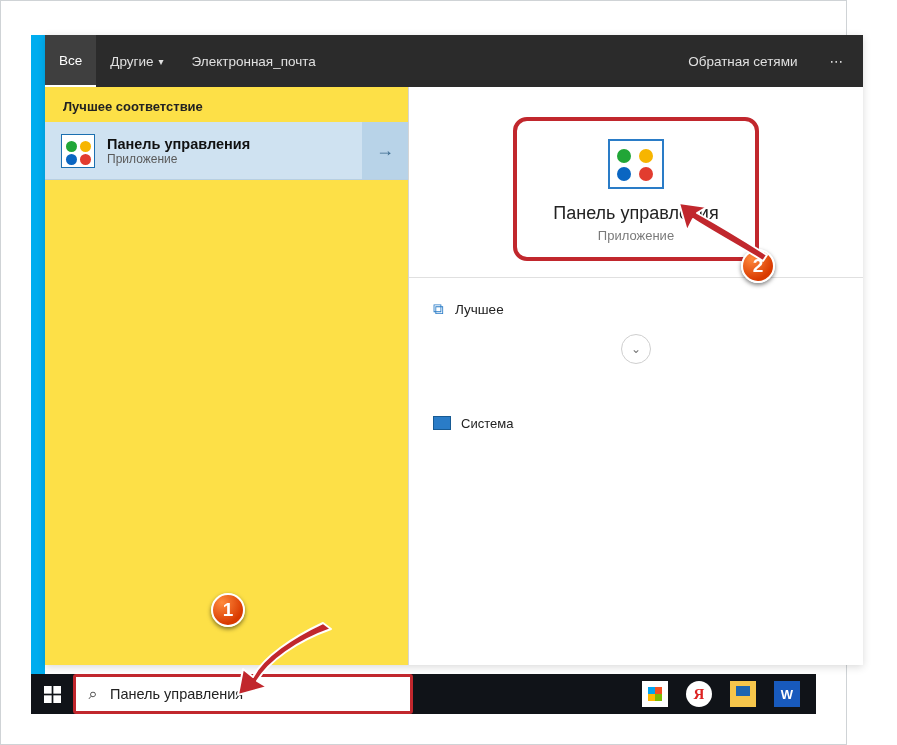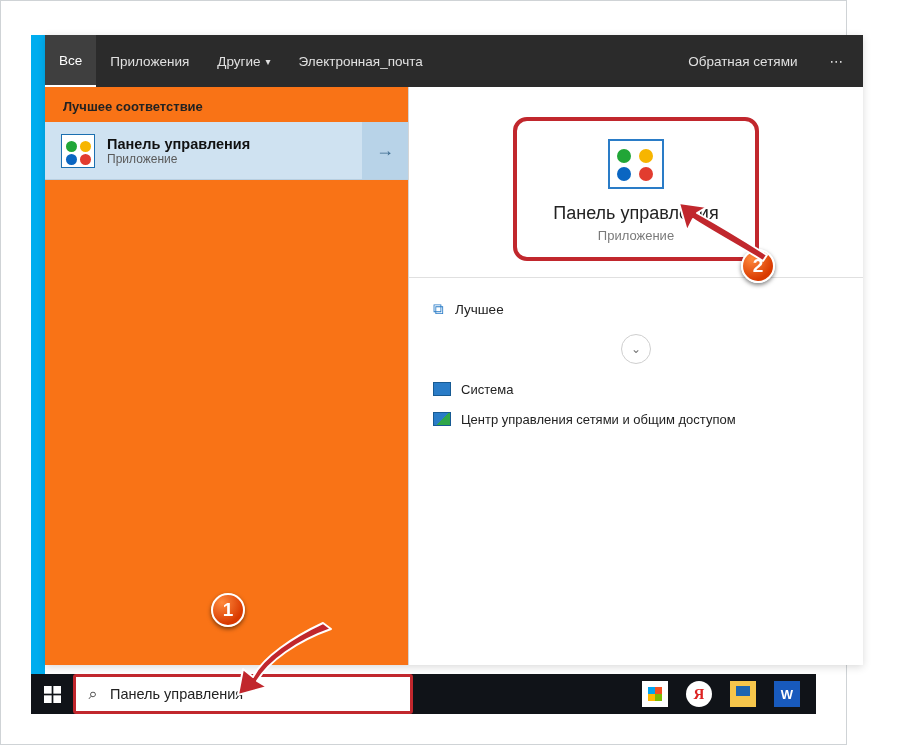--- a/index.html
+++ b/index.html
@@ -26,21 +26,21 @@
     color: #e0e0e0; font-size: 13.5px;
   }
   .tab { display:flex; align-items:center; padding: 0 14px; cursor:pointer; white-space:nowrap; }
   .tab.active { background:#3f3f3f; color:#fff; border-bottom:2px solid #fff; }
   .tabs .spacer { flex:1; }
   .tab .caret { margin-left:5px; font-size:10px; }
   .dots { padding:0 18px; display:flex; align-items:center; letter-spacing:2px; }
 
   
   .body { flex:1; display:flex; }
-  .left-col { width: 364px; background:#f97316; border-right:1px solid #d5d5d5; }
+  .left-col { width: 364px; background:#fde047; border-right:1px solid #d5d5d5; }
   .right-col { flex:1; background:#fff; position:relative; }
 
   .section-hdr { font-size:13px; font-weight:600; color:#222; padding:12px 18px 8px; }
 
   .result-row {
     display:flex; align-items:center; height:58px; background:#cfe2f1;
     border-bottom:1px solid #b8cfe1;
   }
   .result-row .ico {
     width:34px; height:34px; margin:0 12px 0 16px; background:#fff;
@@ -79,21 +79,21 @@
   .actions { border-top:1px solid #e0e0e0; padding:14px 24px 6px; }
   .action-row{ display:flex; align-items:center; height:34px; font-size:13.5px; color:#222; cursor:pointer;}
   .action-row .ai{ width:22px; color:#2a7cc7; font-size:15px; }
   .expand-circle{
     width:30px; height:30px; border:1px solid #cfcfcf; border-radius:50%;
     display:flex; align-items:center; justify-content:center; margin:8px auto 4px;
     color:#777; font-size:12px; cursor:pointer;
   }
 
   .recent-hdr{ font-size:13px; font-weight:600; padding:4px 24px 10px; color:#222;}
-  .recent-list{ padding:0 24px 20px; }
+  .recent-list{ padding:0 24px 20px;margin-top:34px; }
   .recent-item{ display:flex; align-items:center; height:30px; font-size:13px; color:#222; cursor:pointer;}
   .recent-item .ri-ico{ width:18px; height:14px; margin-right:10px; background:#2a7cc7; border:1px solid #175a93; }
   .recent-item.net .ri-ico{ background:linear-gradient(135deg,#2a7cc7 0 50%,#2fa64a 50% 100%); }
 
   
   .taskbar{
     position:absolute; left:30px; bottom:30px; right:30px; height:40px;
     background:#101318; display:flex; align-items:center; color:#fff;
   }
   .start{
@@ -134,21 +134,20 @@
 </head>
 <body>
 
 <div class="outer">
 
   <div class="accent-bar"></div>
 
   <div class="search-panel">
     <div class="tabs">
       <div class="tab active">Все</div>
-      <div class="tab">Приложения</div>
       <div class="tab">
         <span>Другие</span>
         <span class="caret">▾</span>
       </div>
       <div class="tab">Электронная_почта</div>
       <div class="spacer"></div>
       <div class="tab">Обратная сетями</div>
       <div class="dots">⋯</div>
     </div>
 
@@ -182,24 +181,20 @@
           <div class="expand-circle">
             <span>⌄</span>
           </div>
         </div>
 
         <div class="recent-list">
           <div class="recent-item">
             <span class="ri-ico"></span>
             <span>Система</span>
           </div>
-          <div class="recent-item net">
-            <span class="ri-ico"></span>
-            <span>Центр управления сетями и общим доступом</span>
-          </div>
         </div>
       </div>
     </div>
   </div>
 
   <div class="taskbar">
     <div class="start">
       <svg viewBox="0 0 20 20">
         <rect x="0" y="0" width="9" height="9" fill="#fff"></rect>
           <rect x="11" y="0" width="9" height="9" fill="#fff"></rect>

